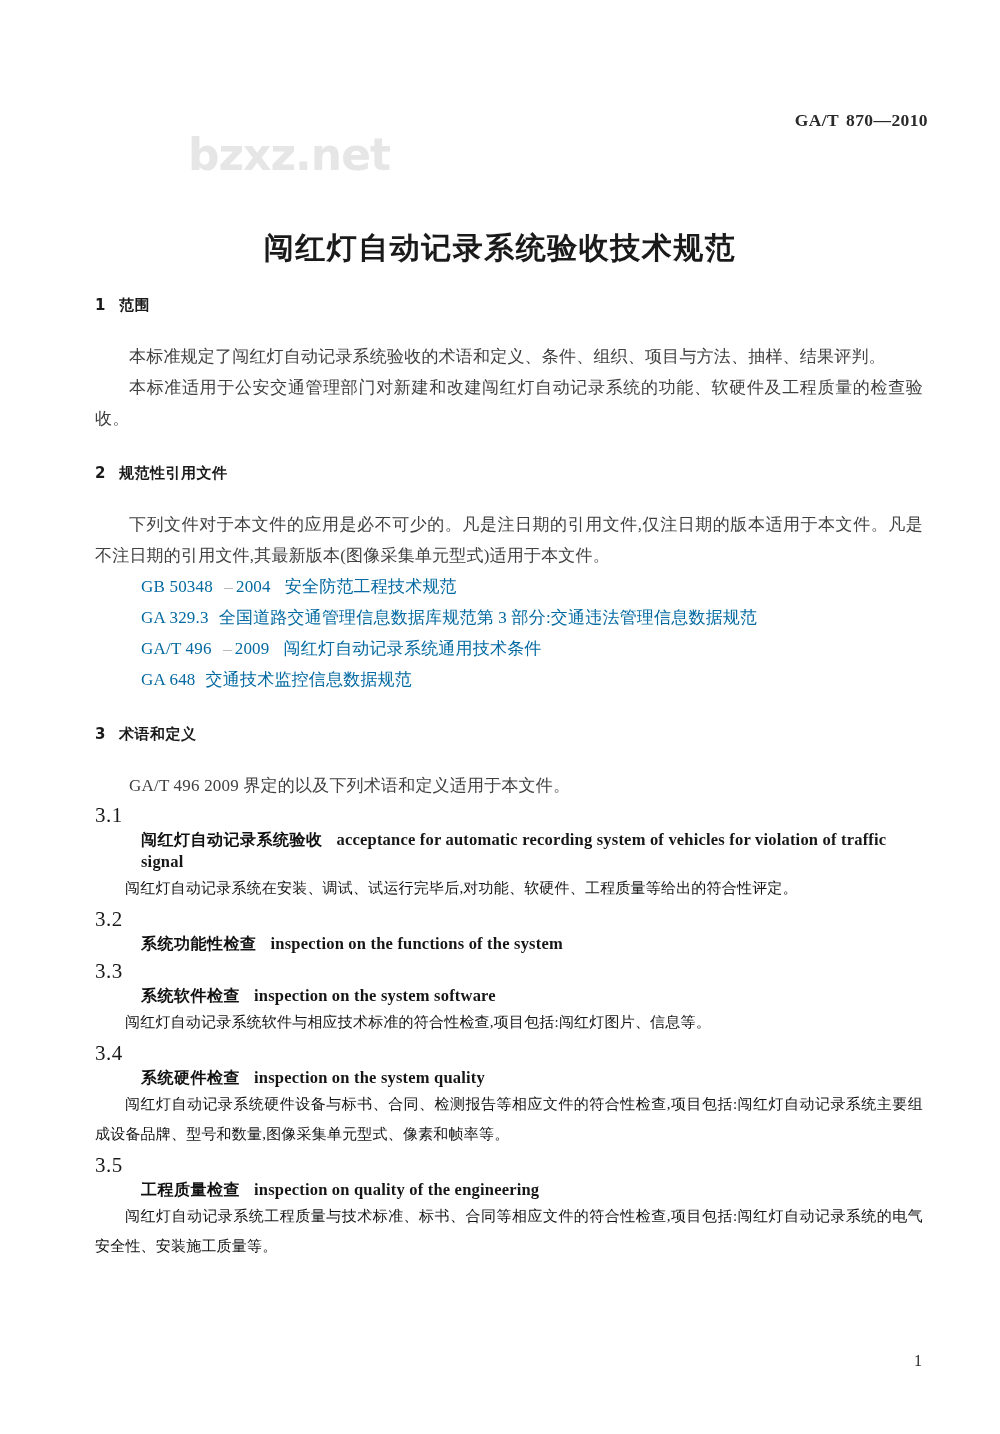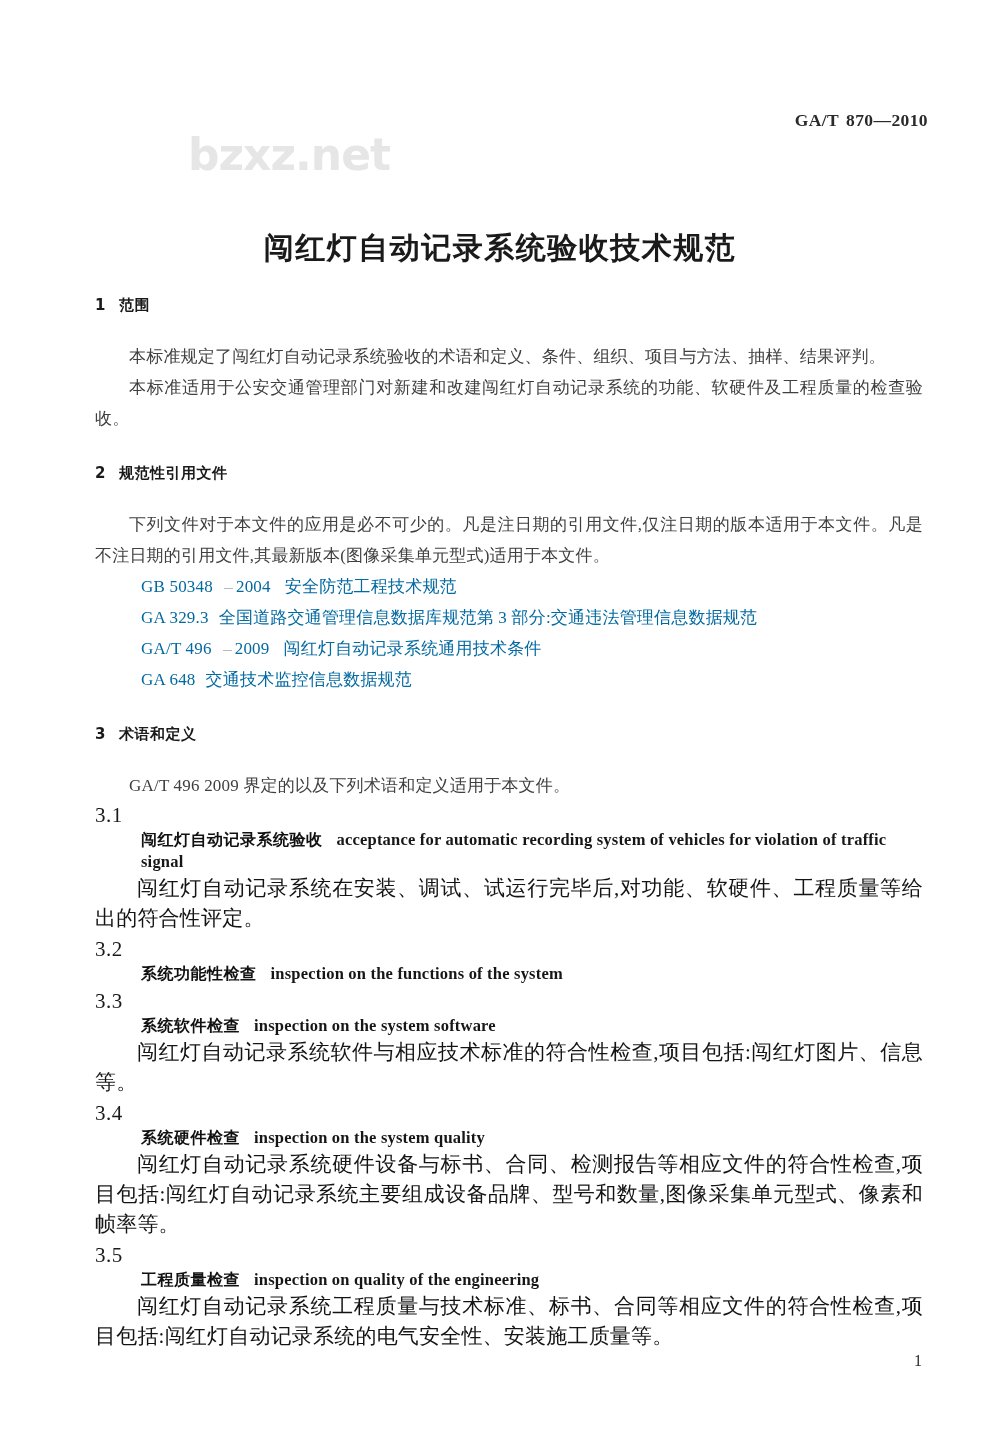--- a/index.html
+++ b/index.html
@@ -136,21 +136,21 @@
   }
   .term-en {
     font-family: "Liberation Serif", "DejaVu Serif", serif;
     font-weight: 700;
     font-size: 16.5px;
     margin-left: 14px;
     color: #161616;
   }
   .term-def {
     margin: 0;
-    font-size: 21px;
+    font-size: 15px;
     line-height: 30px;
     text-indent: 2em;
     text-align: justify;
     letter-spacing: 0.2px;
     color: #141414;
   }
   .term-entry { margin-bottom: 2px; }
 
   
   .page-num {

